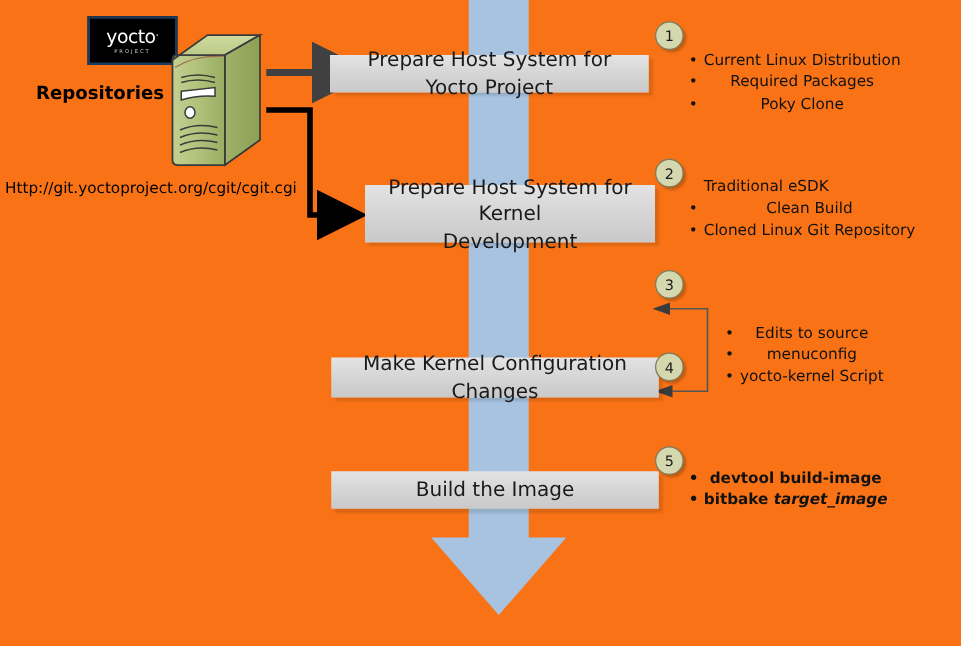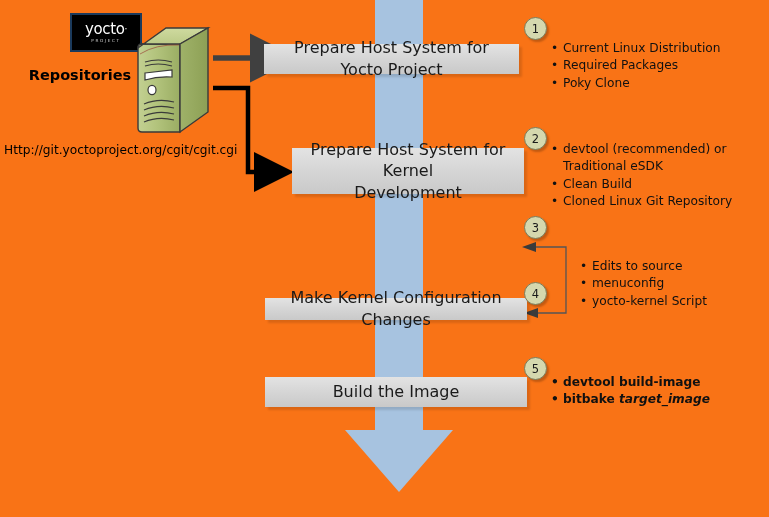--- a/index.html
+++ b/index.html
@@ -120,20 +120,21 @@
   
   .bullets {
     font-size: 12.2px;
     color: #111111;
     line-height: 1.42;
   }
   .bullets .bl {
     position: relative;
     padding-left: 12px;
     white-space: nowrap;
+    text-align: center;
   }
   .bullets .bl::before {
     content: "\2022";
     position: absolute;
     left: 0; top: 0;
   }
   .bullets .cont {
     padding-left: 12px;
     white-space: nowrap;
   }
@@ -233,29 +234,28 @@
     <div class="bl">Required Packages</div>
     <div class="bl">Poky Clone</div>
   </div>
 
   <div class="abs pbox" style="left:292px; top:148px; width:232px; height:46px; flex-direction:column;">
     <div>Prepare Host System for Kernel</div>
     <div>Development</div>
   </div>
   <div class="abs step-circle" style="left:524px; top:127px;">2</div>
   <div class="abs bullets" style="left:551px; top:141px;">
-    <div class="bl">devtool (recommended) or</div>
     <div class="cont">Traditional eSDK</div>
     <div class="bl">Clean Build</div>
     <div class="bl">Cloned Linux Git Repository</div>
   </div>
 
   <div class="abs step-circle" style="left:524px; top:216px;">3</div>
 
-  <div class="abs pbox" style="left:265px; top:298px; width:262px; height:22px;text-align:center;">Make Kernel Configuration Changes</div>
+  <div class="abs pbox" style="left:265px; top:286px; width:262px; height:32px;text-align:center;">Make Kernel Configuration Changes</div>
   <div class="abs step-circle" style="left:524px; top:282px;">4</div>
 
   <div class="abs bullets" style="left:580px; top:258px;">
     <div class="bl">Edits to source</div>
     <div class="bl">menuconfig</div>
     <div class="bl">yocto-kernel Script</div>
   </div>
 
   <div class="abs pbox" style="left:265px; top:377px; width:262px; height:30px;">Build the Image</div>
   <div class="abs step-circle" style="left:524px; top:357px;">5</div>

